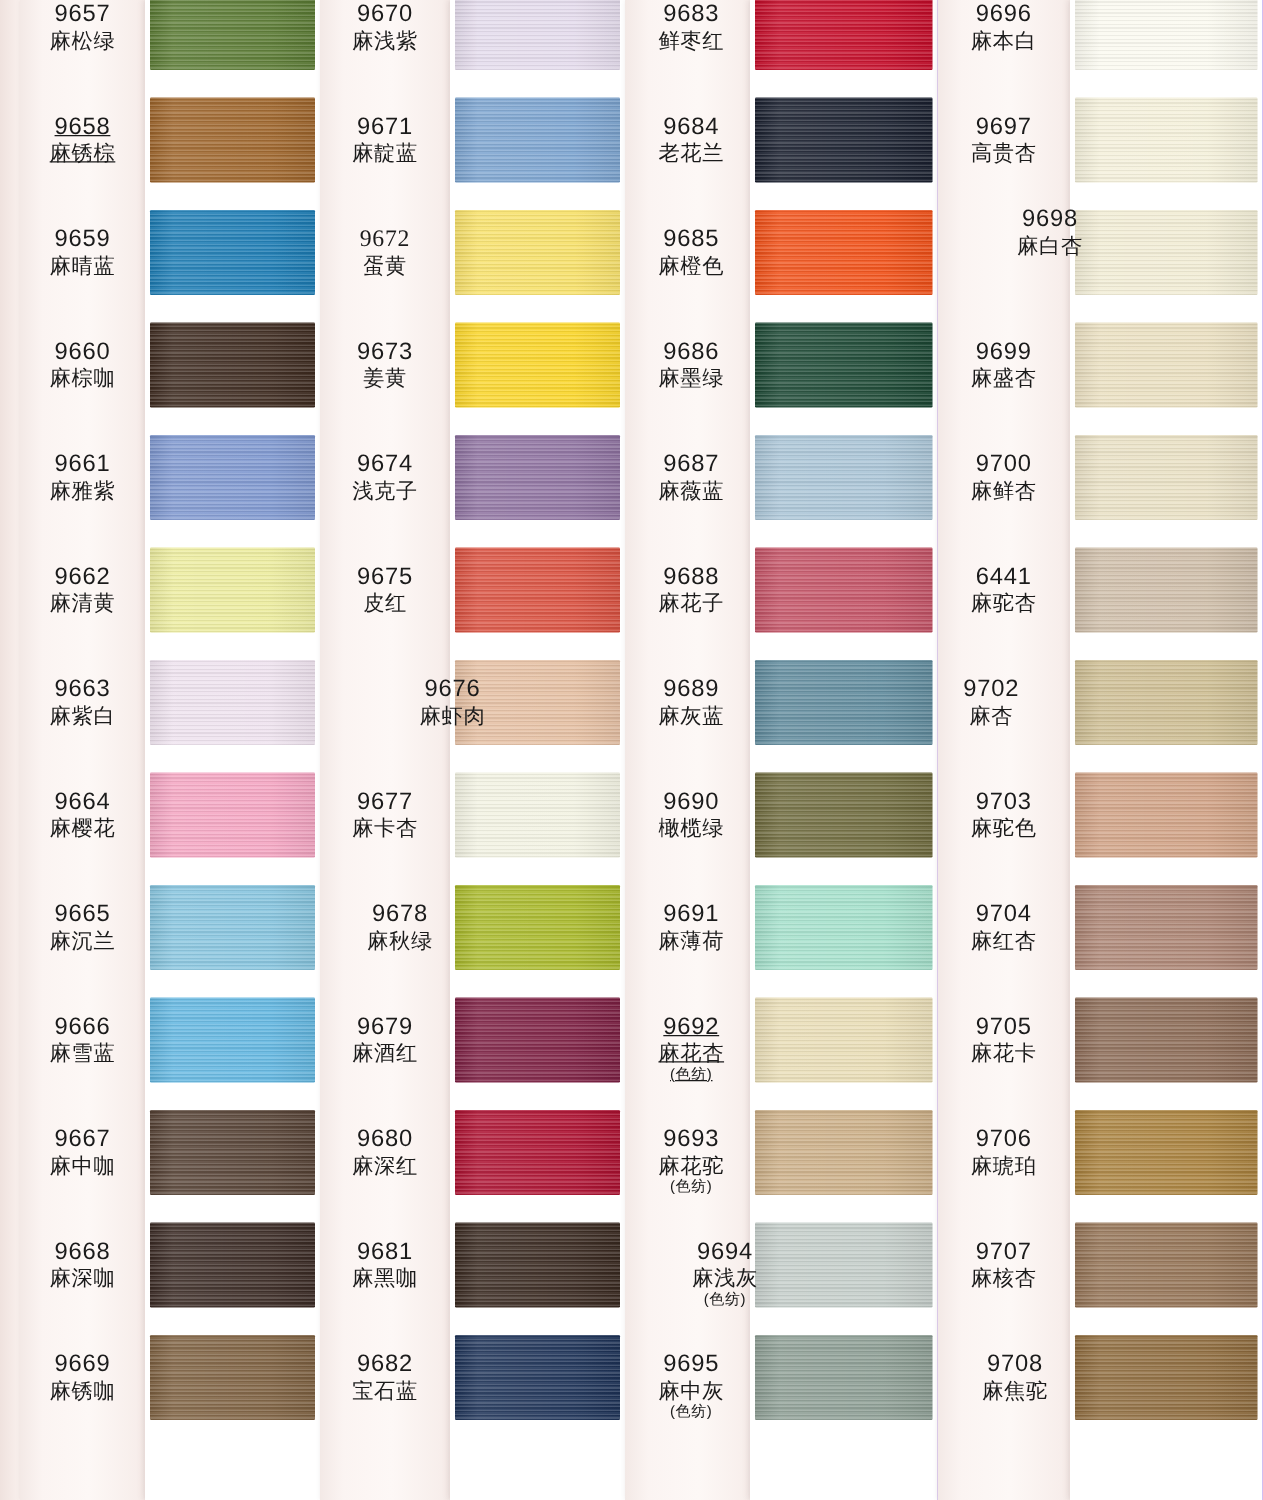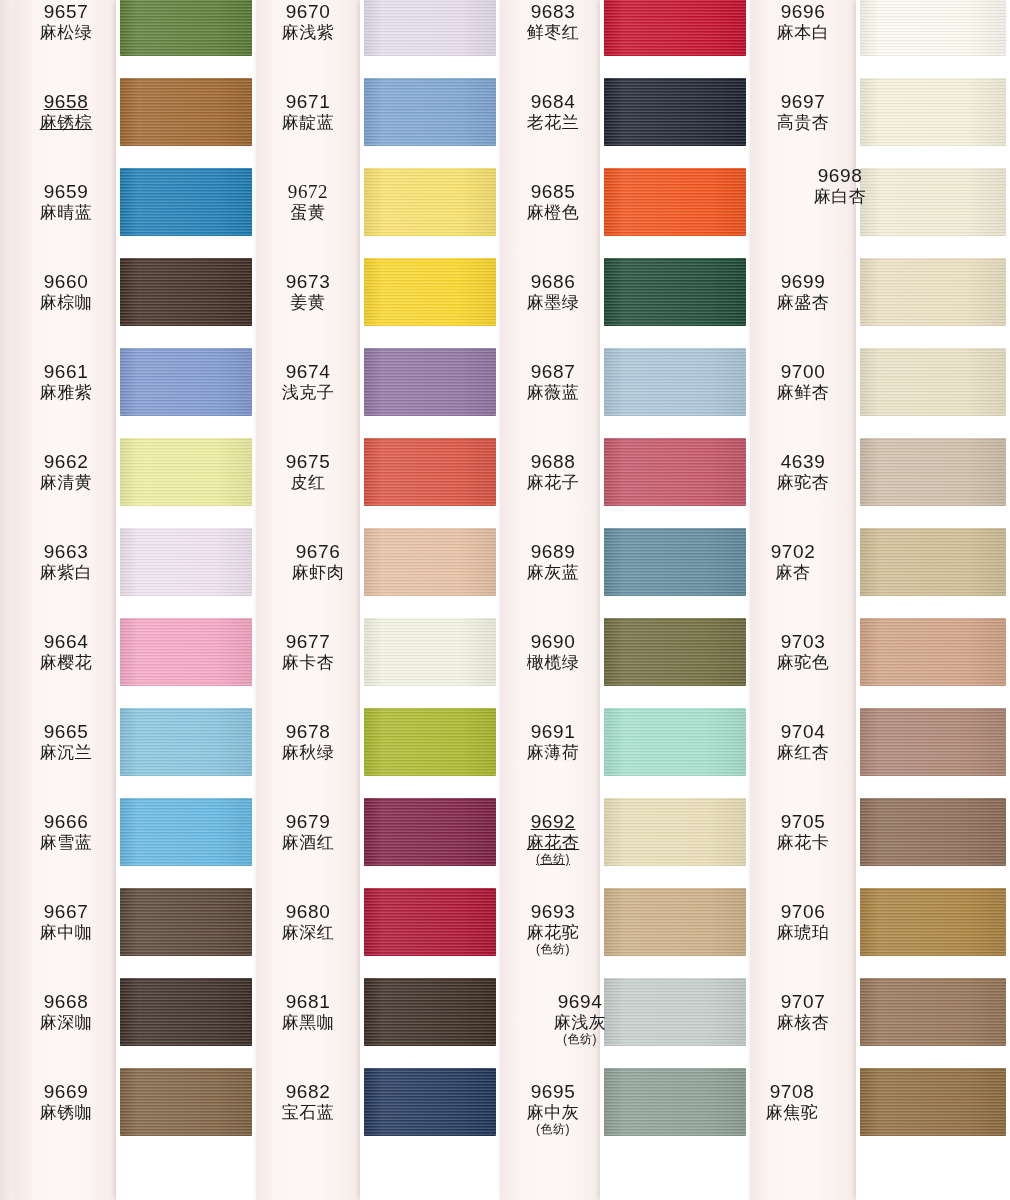--- a/index.html
+++ b/index.html
@@ -182,31 +182,31 @@
     <div class="label" style="left: 256px; width: 104px; top: 362px;">
       <span class="code">9674</span>
       <span class="nm">浅克子</span>
     </div>
     <div class="swatch" style="left: 364px; width: 132px; top: 438px; height: 68px; background: rgb(217, 80, 63);"></div>
     <div class="label" style="left: 256px; width: 104px; top: 452px;">
       <span class="code">9675</span>
       <span class="nm">皮红</span>
     </div>
     <div class="swatch" style="left: 364px; width: 132px; top: 528px; height: 68px; background: rgb(229, 191, 162);"></div>
-    <div class="label" style="left: 256px; width: 124px; top: 542px;">
+    <div class="label" style="left: 256px; width: 124px; top: 542px; padding-left: 44px;">
       <span class="code">9676</span>
       <span class="nm">麻虾肉</span>
     </div>
     <div class="swatch" style="left: 364px; width: 132px; top: 618px; height: 68px; background: rgb(242, 242, 226);"></div>
     <div class="label" style="left: 256px; width: 104px; top: 632px;">
       <span class="code">9677</span>
       <span class="nm">麻卡杏</span>
     </div>
     <div class="swatch" style="left: 364px; width: 132px; top: 708px; height: 68px; background: rgb(168, 184, 42);"></div>
-    <div class="label" style="left: 256px; width: 104px; top: 722px;">
+    <div class="label" style="left: 256px; width: 104px; top: 722px; padding-left: 12px;">
       <span class="code">9678</span>
       <span class="nm">麻秋绿</span>
     </div>
     <div class="swatch" style="left: 364px; width: 132px; top: 798px; height: 68px; background: rgb(124, 31, 66);"></div>
     <div class="label" style="left: 256px; width: 104px; top: 812px;">
       <span class="code">9679</span>
       <span class="nm">麻酒红</span>
     </div>
     <div class="swatch" style="left: 364px; width: 132px; top: 888px; height: 68px; background: rgb(172, 16, 48);"></div>
     <div class="label" style="left: 256px; width: 104px; top: 902px;">
@@ -316,21 +316,21 @@
       <span class="code">9699</span>
       <span class="nm">麻盛杏</span>
     </div>
     <div class="swatch" style="left: 860px; width: 146px; top: 348px; height: 68px; background: rgb(233, 224, 196);"></div>
     <div class="label" style="left: 750px; width: 106px; top: 362px;">
       <span class="code">9700</span>
       <span class="nm">麻鲜杏</span>
     </div>
     <div class="swatch" style="left: 860px; width: 146px; top: 438px; height: 68px; background: rgb(206, 189, 168);"></div>
     <div class="label" style="left: 750px; width: 106px; top: 452px;">
-      <span class="code">4639</span>
+      <span class="code">6441</span>
       <span class="nm">麻驼杏</span>
     </div>
     <div class="swatch" style="left: 860px; width: 146px; top: 528px; height: 68px; background: rgb(205, 189, 146);"></div>
     <div class="label" style="left: 750px; width: 86px; top: 542px;">
       <span class="code">9702</span>
       <span class="nm">麻杏</span>
     </div>
     <div class="swatch" style="left: 860px; width: 146px; top: 618px; height: 68px; background: rgb(208, 161, 132);"></div>
     <div class="label" style="left: 750px; width: 106px; top: 632px;">
       <span class="code">9703</span>
@@ -350,17 +350,17 @@
     <div class="label" style="left: 750px; width: 106px; top: 902px;">
       <span class="code">9706</span>
       <span class="nm">麻琥珀</span>
     </div>
     <div class="swatch" style="left: 860px; width: 146px; top: 978px; height: 68px; background: rgb(147, 114, 84);"></div>
     <div class="label" style="left: 750px; width: 106px; top: 992px;">
       <span class="code">9707</span>
       <span class="nm">麻核杏</span>
     </div>
     <div class="swatch" style="left: 860px; width: 146px; top: 1068px; height: 68px; background: rgb(141, 106, 60);"></div>
-    <div class="label" style="left: 750px; width: 84px; top: 1082px;">
+    <div class="label" style="left: 750px; width: 84px; top: 1082px; padding-left: 20px;">
       <span class="code">9708</span>
       <span class="nm">麻焦驼</span>
     </div>
   </div>
 
 </body></html>

